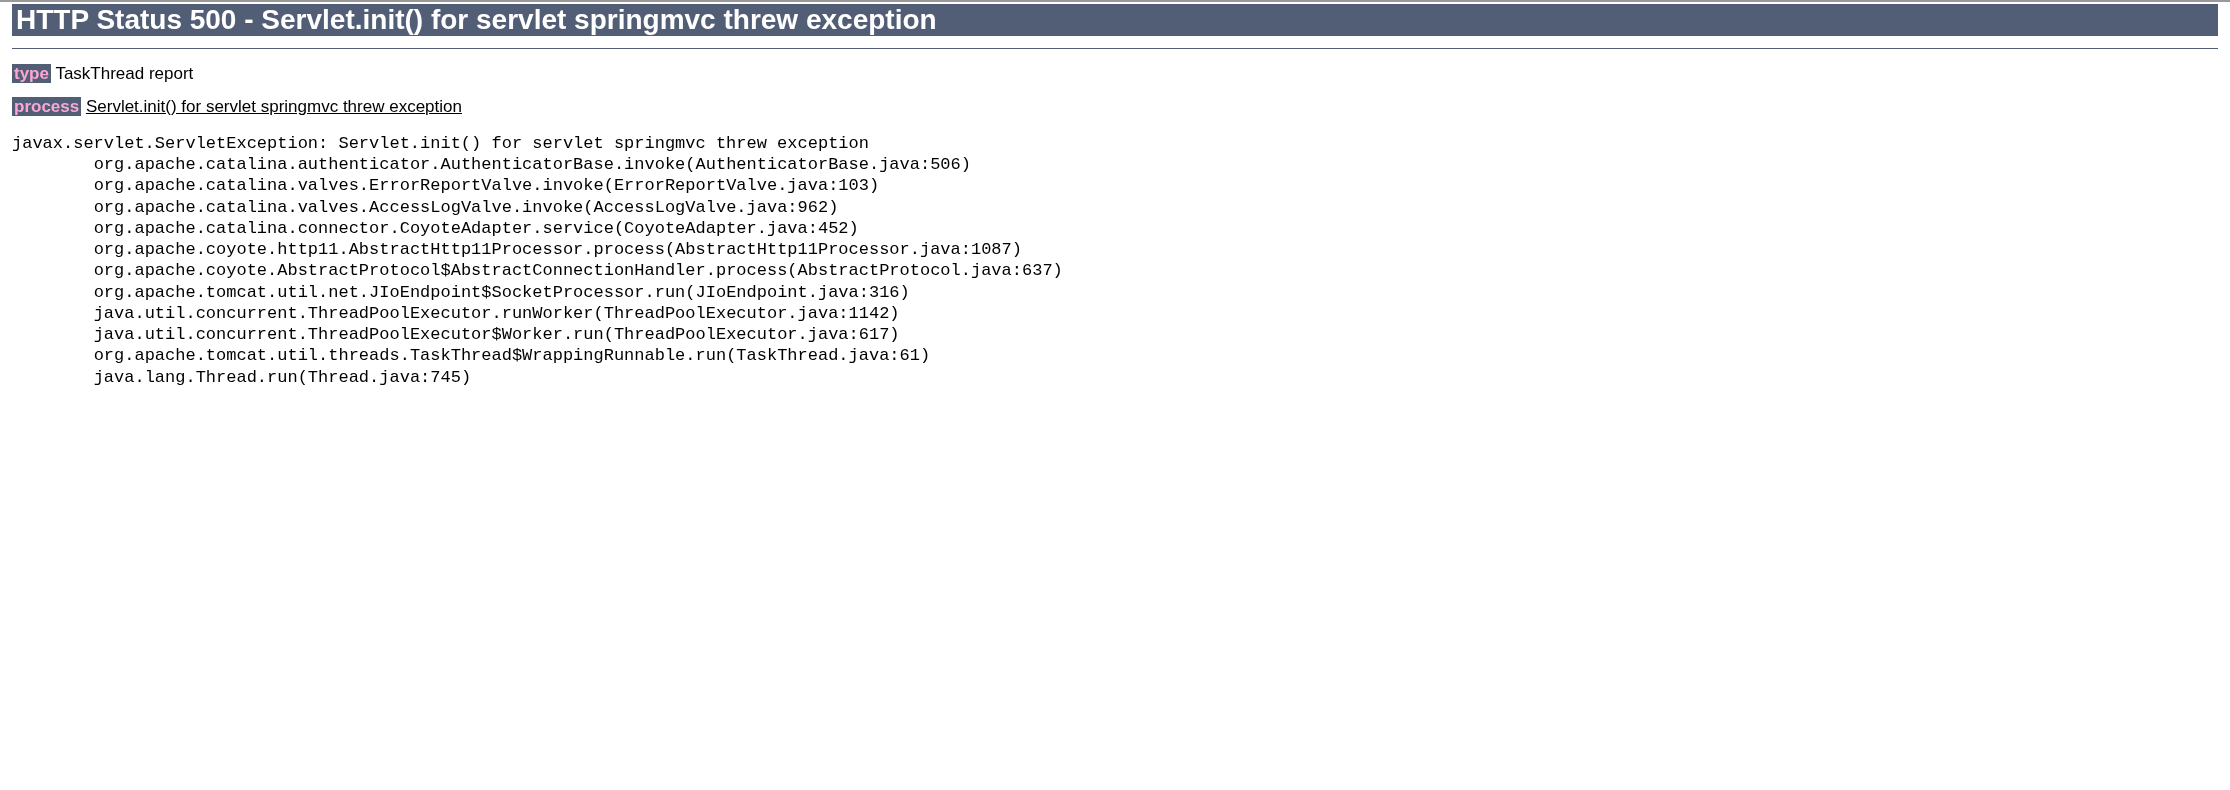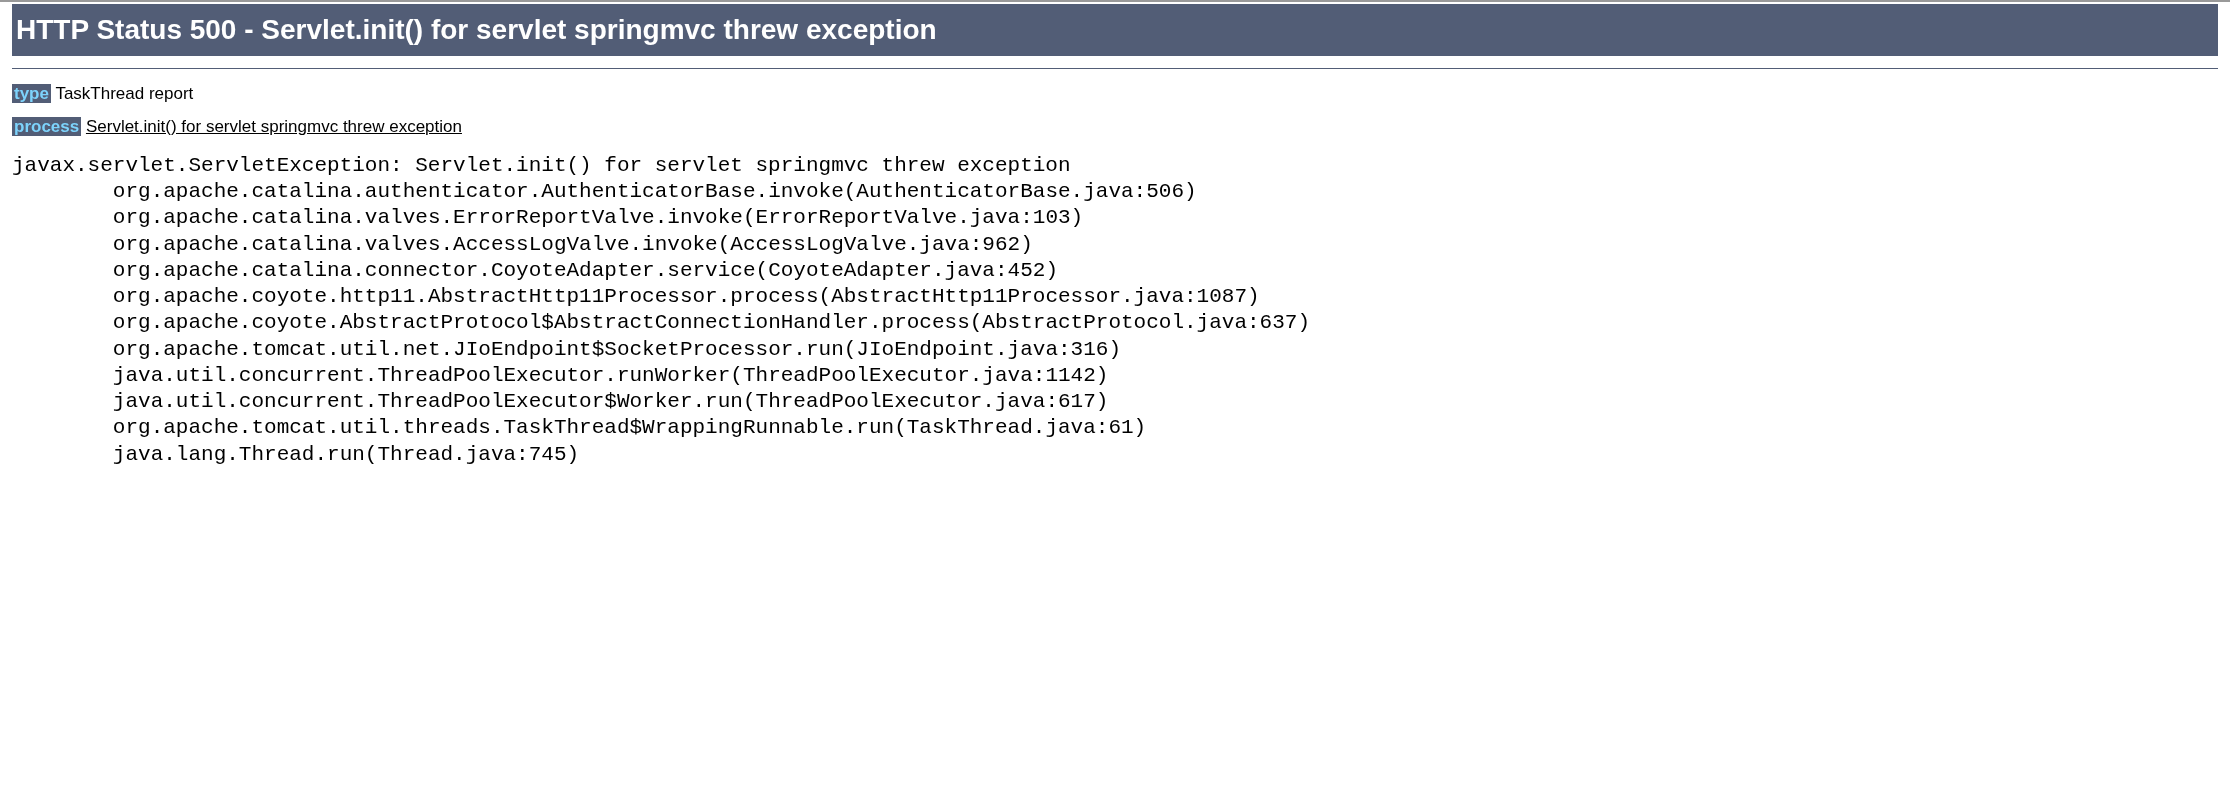--- a/index.html
+++ b/index.html
@@ -22,45 +22,45 @@
       border-top: 2px solid #999;
       margin-bottom: 2px;
     }
     h1 {
       font-family: Tahoma, Arial, sans-serif;
       font-weight: bold;
       color: white;
       background-color: #525D76;
       font-size: 28px;
       margin: 0;
-      padding: 10px 4px;
+      padding: 0 4px;
     }
     hr.section-rule {
       border: none;
       border-top: 1px solid #525D76;
       margin: 12px 0 14px 0;
     }
     p {
       margin: 10px 0;
       font-size: 17px;
       line-height: 1.35;
     }
     .label {
-      color: #7dd3fc;
+      color: #f9a8d4;
       background-color: #525D76;
       font-weight: bold;
       padding: 0 2px;
     }
     .underlined {
       text-decoration: underline;
       text-align: center;
     }
     pre {
       font-family: "Courier New", Courier, monospace;
-      font-size: 21px;
+      font-size: 17px;
       line-height: 1.25;
       margin: 14px 0;
       white-space: pre;
     }
   </style>
 </head>
 <body>
 
 <hr class="top-rule">
 

